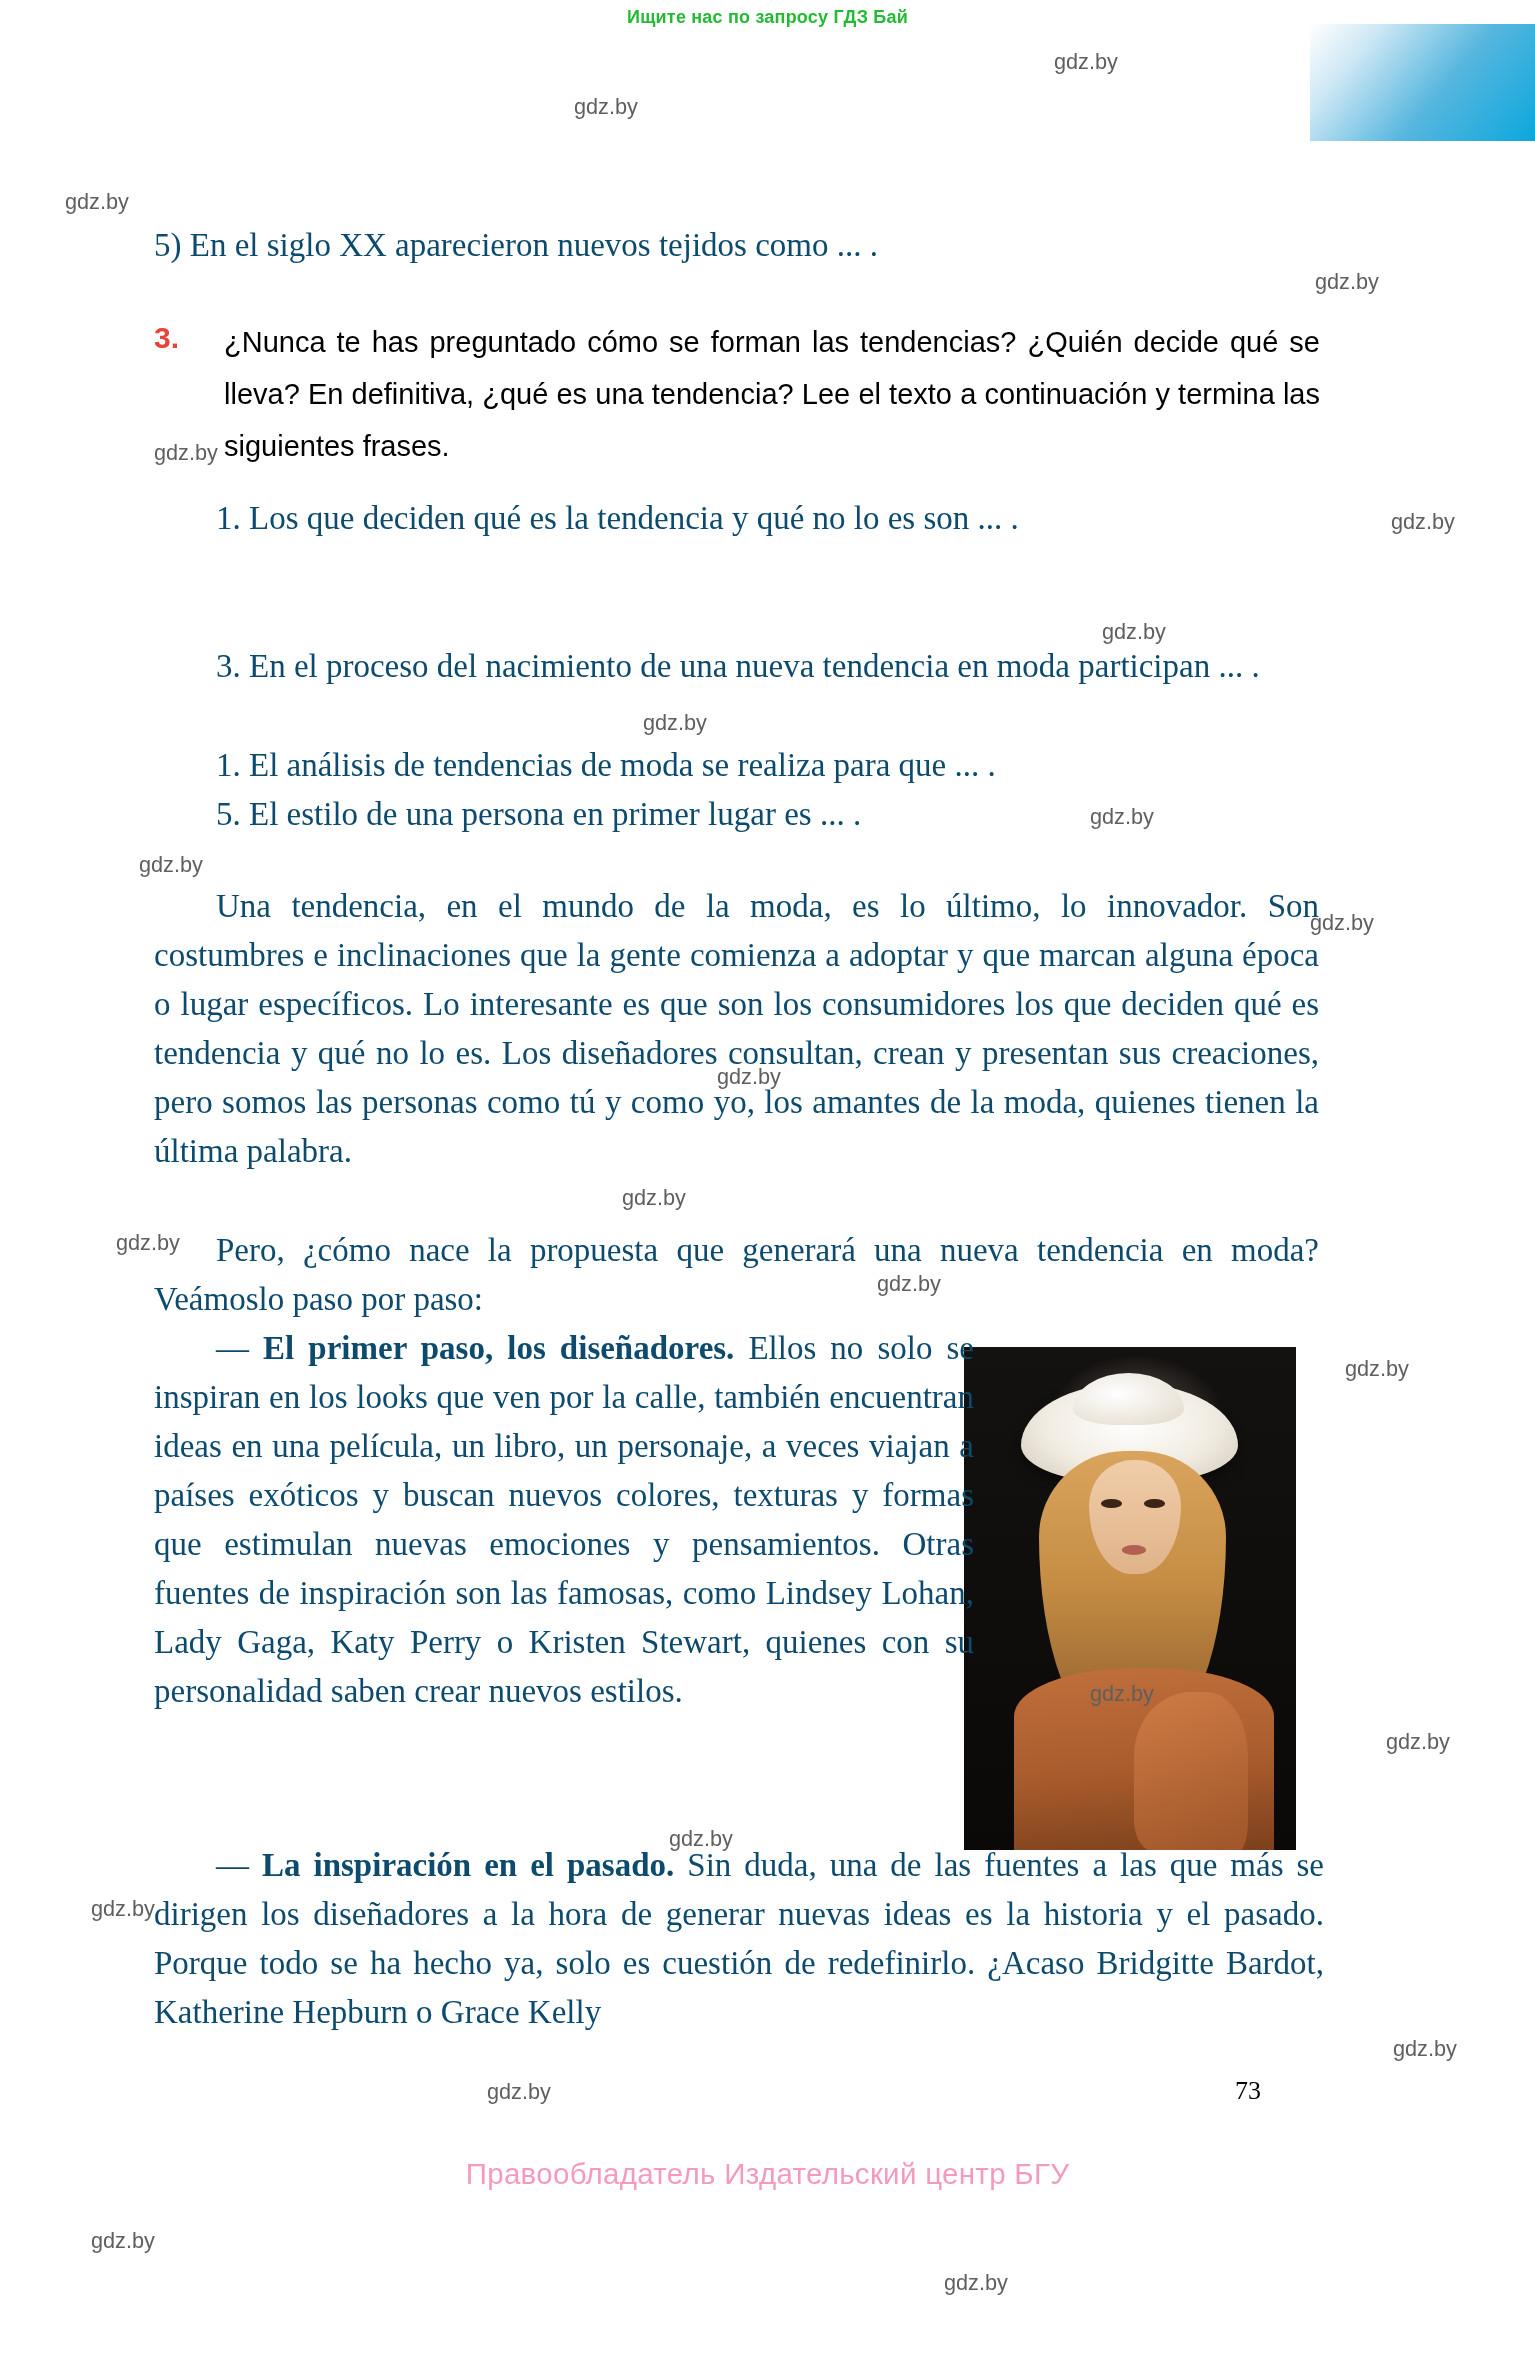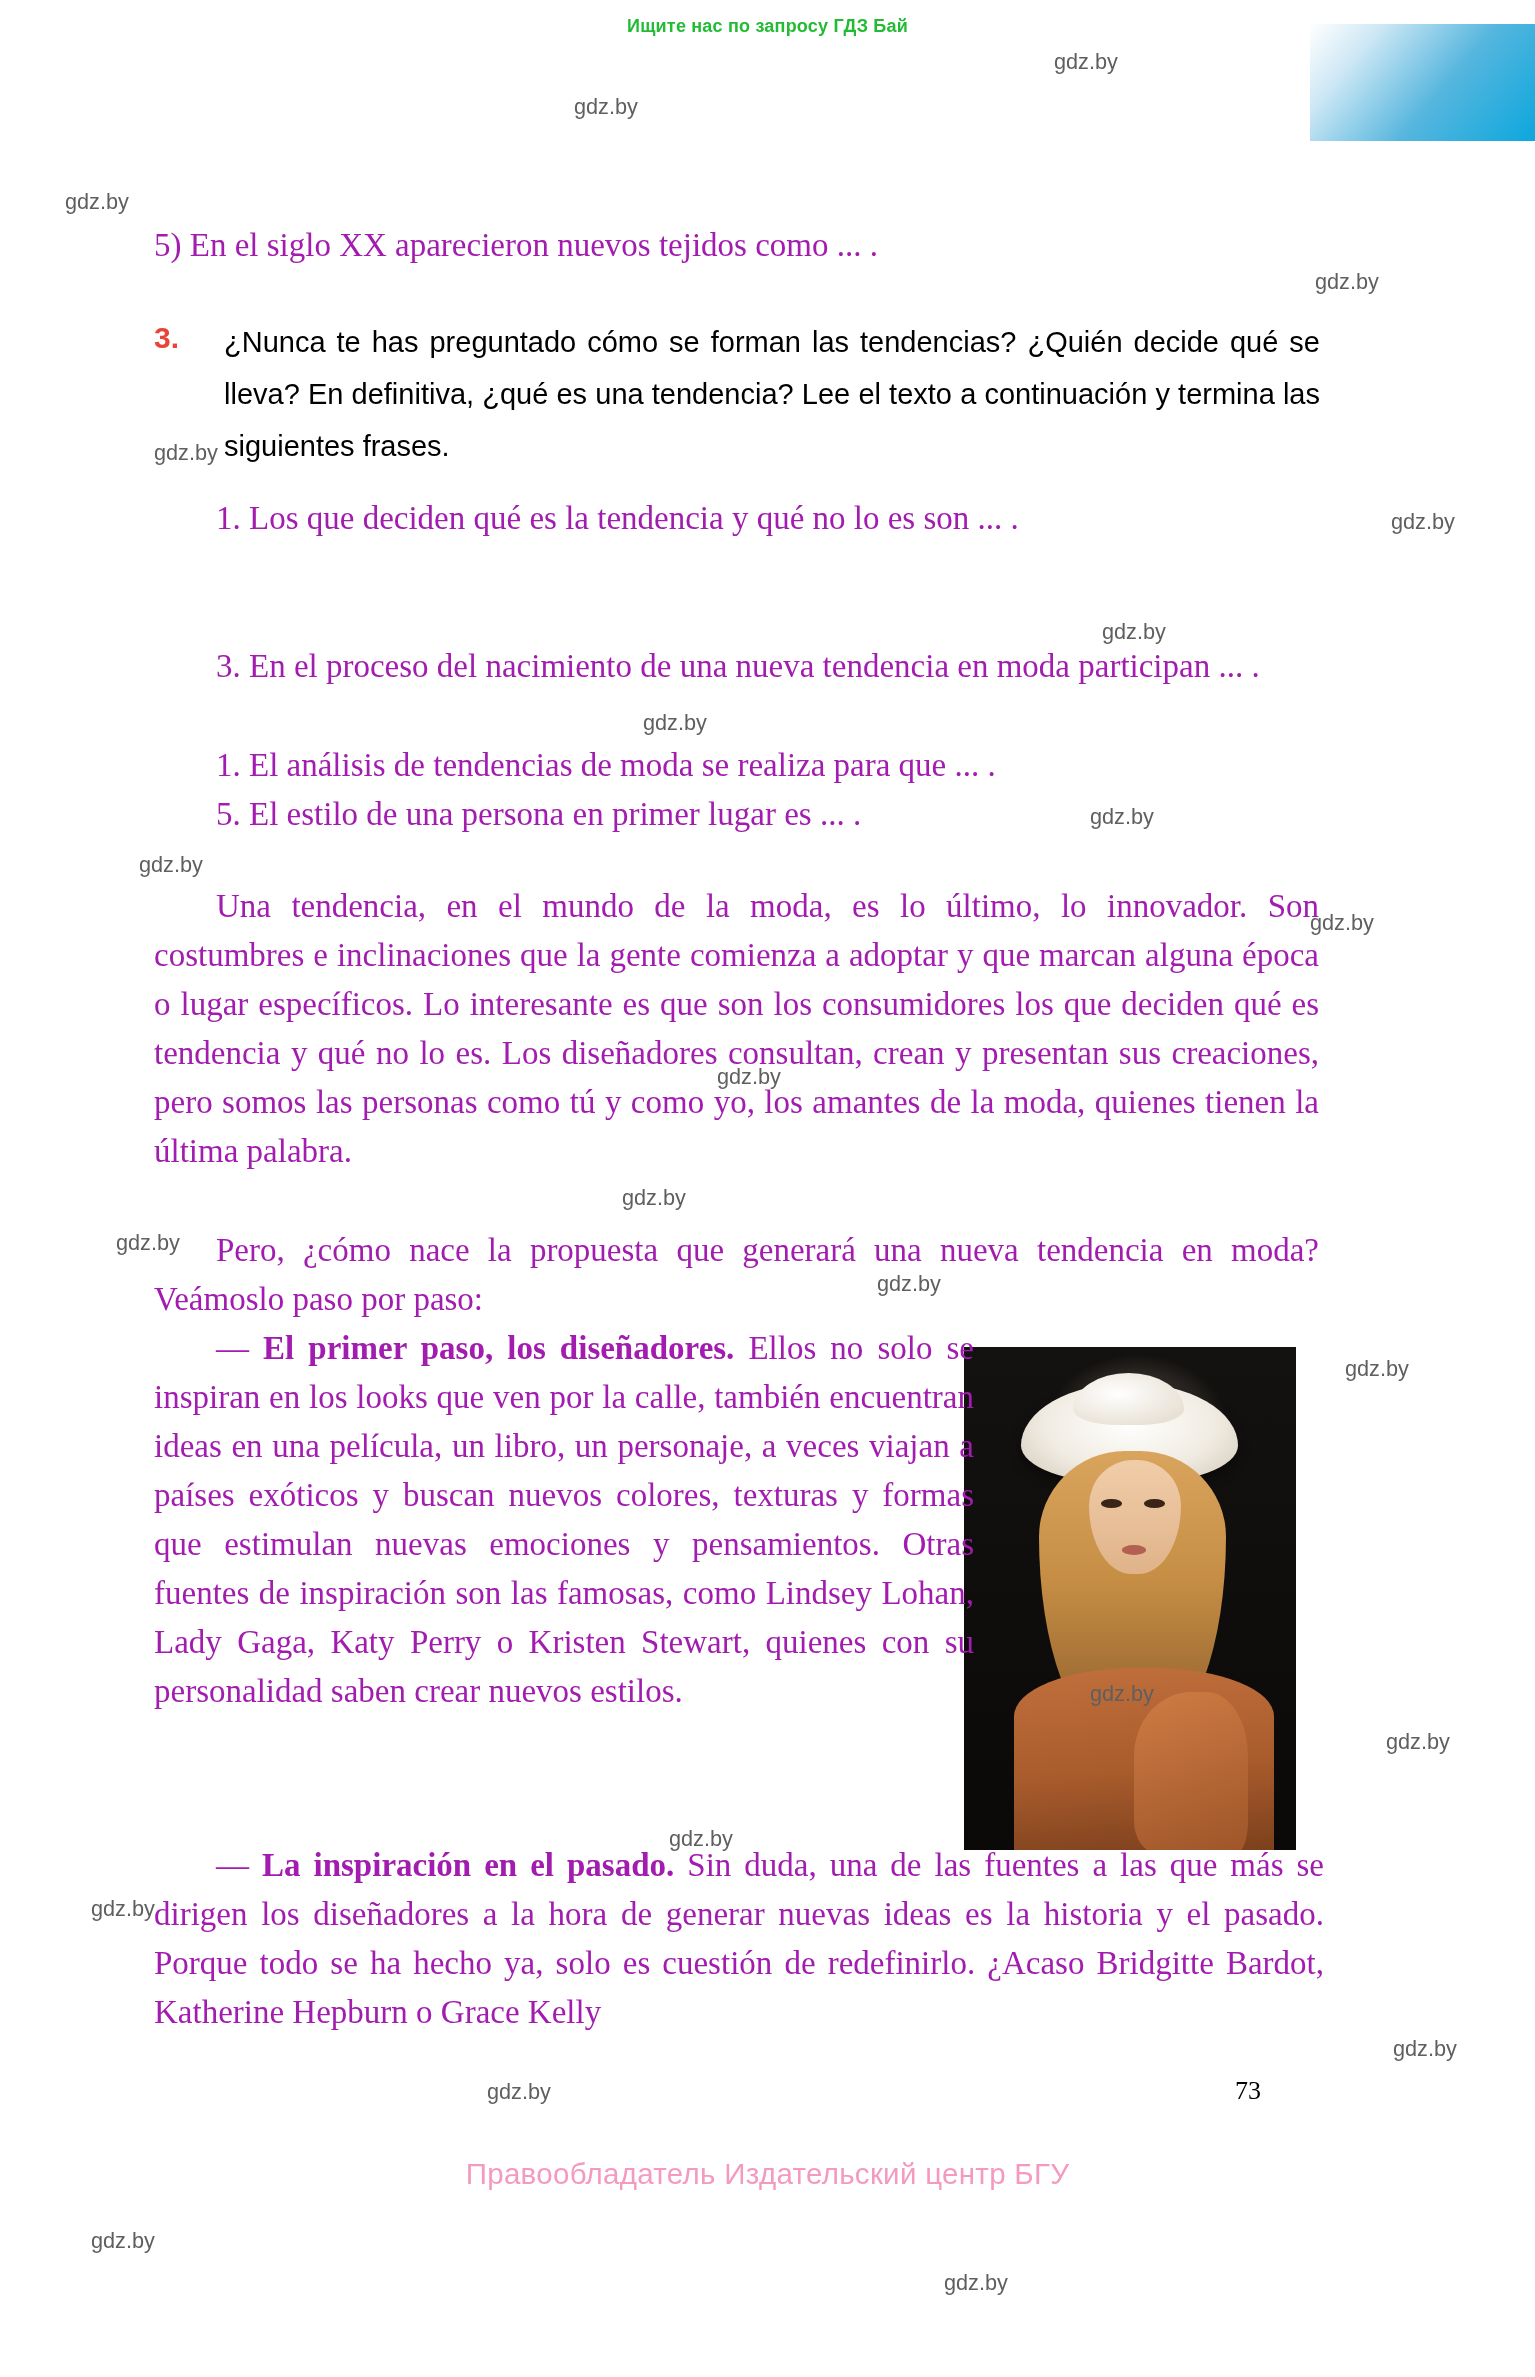--- a/index.html
+++ b/index.html
@@ -24,21 +24,21 @@
   .wm {
     position: absolute;
     font-family: "Liberation Sans", sans-serif;
     color: #5f5f5f;
     font-size: 21.7px;
     white-space: nowrap;
     pointer-events: none;
   }
   .wm-top {
     position: absolute;
-    top: 16px;
+    top: 7px;
     left: 0;
     width: 1535px;
     text-align: center;
     font-family: "Liberation Sans", sans-serif;
     font-weight: bold;
     font-size: 18px;
     color: #22bb33;
     letter-spacing: 0.2px;
   }
   .wm-bottom-pink {
@@ -76,21 +76,21 @@
   
   .col {
     position: absolute;
     left: 154px;
     width: 1170px;
   }
   .ser {
     font-family: "Liberation Serif", serif;
     font-size: 33px;
     line-height: 49px;
-    color: #a21caf;
+    color: #0c4a6e;
     text-align: justify;
   }
   .ser-indent {
     text-indent: 62px;
   }
   .sans {
     font-family: "Liberation Sans", sans-serif;
     font-size: 29px;
     line-height: 52px;
     color: #000000;

